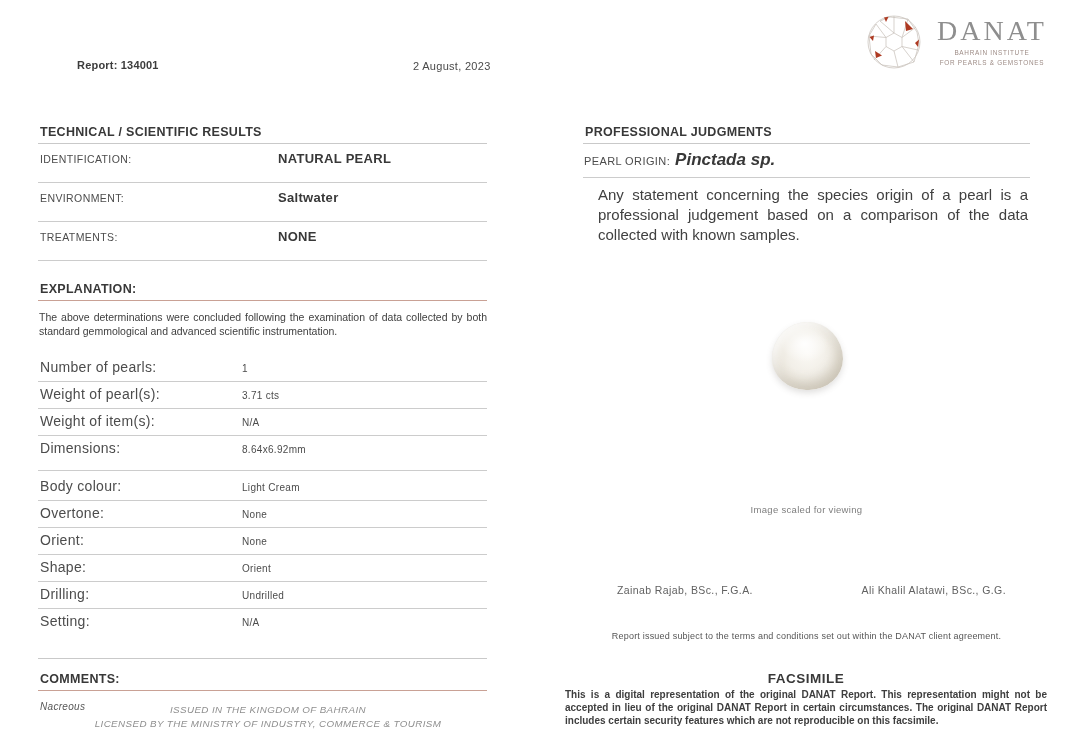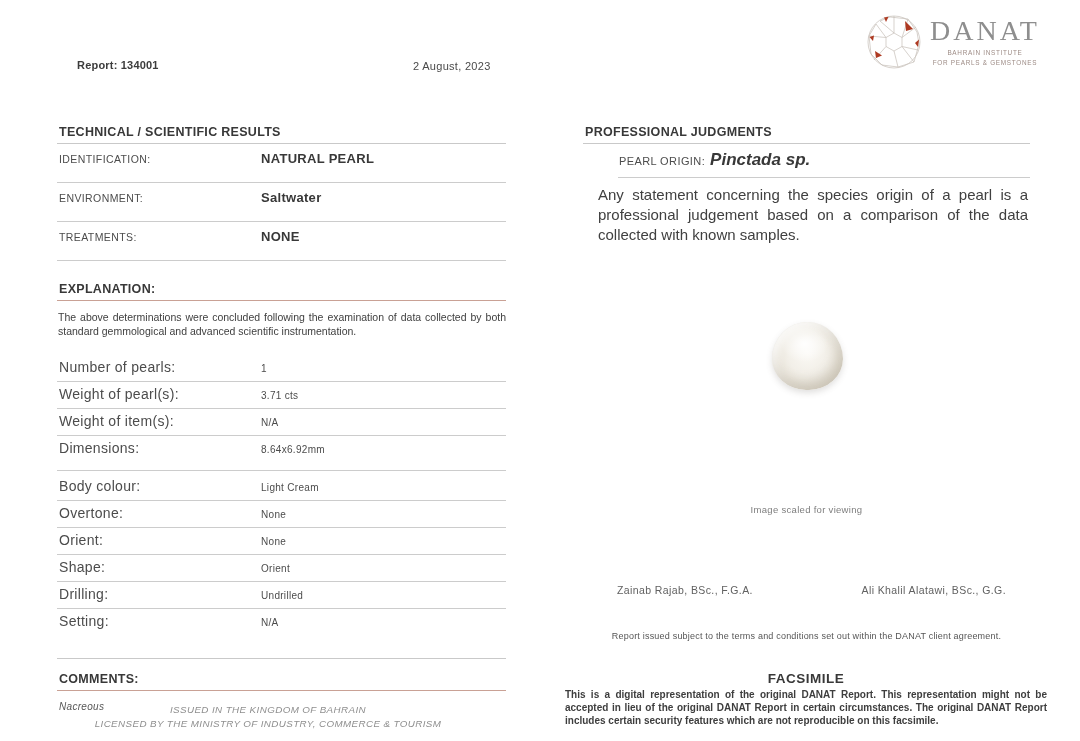--- a/index.html
+++ b/index.html
@@ -5,53 +5,53 @@
   * { margin:0; padding:0; box-sizing:border-box; }
   html,body { background:#e9e9e9; }
   .page {
     position:relative; width:1080px; height:741px; background:#ffffff;
     font-family:"Liberation Sans", sans-serif; color:#454545; overflow:hidden;
     margin:0 auto;
   }
   
   .report-no { position:absolute; left:45px; top:59px; font-size:11px; font-weight:bold; color:#3c3c3c; letter-spacing:0.2px;padding-left:32px; }
   .date { position:absolute; left:413px; top:60px; font-size:11px; color:#4a4a4a; letter-spacing:0.3px; }
-  .logo { position:absolute; left:862px; top:10px; display:flex; align-items:center; gap:4px; }
+  .logo { position:absolute; left:862px; top:10px; display:flex; align-items:center; gap:11px; }
   .logo-text { display:flex; flex-direction:column; align-items:center; }
   .wordmark { font-family:"Liberation Serif", serif; font-size:28px; color:#8e8e8e; letter-spacing:3px; line-height:1; }
   .tagline { margin-top:3px; font-size:6.4px; color:#9d8b85; letter-spacing:0.7px; text-align:center; line-height:1.5; }
   
-  .left-col  { position:absolute; left:57px;  top:125px; width:449px; }
+  .left-col  { position:absolute; left:38px;  top:125px; width:449px; }
   .right-col { position:absolute; left:583px; top:125px; width:447px; }
   .section-title { font-size:12.5px; font-weight:bold; color:#383838; letter-spacing:0.3px; padding-left:2px; }
   .rule-gray { border-top:1px solid #c9c9c9; }
   .rule-tan  { border-top:1.5px solid #c9a195; }
   
-  .kv-row { display:flex; align-items:baseline; padding:7px 0 16px 2px; border-bottom:1px solid #cccccc; }
+  .kv-row { display:flex; align-items:baseline; padding:7px 0 16px 2px; border-bottom:1px solid #cccccc;gap:36px; }
   .kv-label { width:202px; font-size:10.5px; color:#4c4c4c; letter-spacing:0.4px; flex:none; }
   .kv-value { font-size:13px; font-weight:bold; color:#383838; letter-spacing:0.3px; }
   
   .expl { margin-top:21px; }
   .expl .rule-tan { margin-top:4px; }
   .expl-body { margin-top:9px; font-size:10.5px; line-height:1.35; text-align:justify; color:#404040; padding-left:1px; }
   
   .details { margin-top:17px; }
   .detail-row { display:flex; align-items:baseline; padding:4px 0 6px 2px; border-bottom:1px solid #cccccc; }
   .detail-row .d-label { width:202px; font-size:14px; color:#4c4c4c; letter-spacing:0.3px; flex:none; }
   .detail-row .d-value { font-size:10px; color:#4c4c4c; letter-spacing:0.3px; }
   .detail-row.gap-after { padding-bottom:14px; }
   .detail-row.no-line { border-bottom:none; }
   
   .pre-comments-rule { margin-top:23px; }
   .comments-title { margin-top:13px; }
   .comments { }
   .comments .rule-tan { margin-top:4px; }
   .comments-body { margin-top:10px; font-size:10px; font-style:italic; color:#565656; padding-left:2px; letter-spacing:0.3px; }
   
-  .origin-row { display:flex; align-items:baseline; gap:5px; padding:6px 0 7px 1px; border-bottom:1px solid #cccccc;margin-left:35px; }
+  .origin-row { display:flex; align-items:baseline; gap:5px; padding:6px 0 7px 1px; border-bottom:1px solid #cccccc; }
   .origin-label { font-size:11px; color:#4c4c4c; letter-spacing:0.4px; }
   .origin-value { font-size:17px; font-weight:bold; font-style:italic; color:#383838; }
   .judgment-note { margin:7px 2px 0 15px; font-size:15px; line-height:1.32; text-align:justify; color:#404040; }
   
   .pearl-figure { position:absolute; left:772px; top:322px; width:74px; height:76px; }
   .pearl {
     width:71px; height:68px;
     border-radius:50% 50% 48% 48% / 54% 54% 46% 46%;
     background:
       radial-gradient(ellipse 55% 45% at 46% 32%, rgba(255,255,255,0.95) 0%, rgba(255,255,255,0) 60%),

